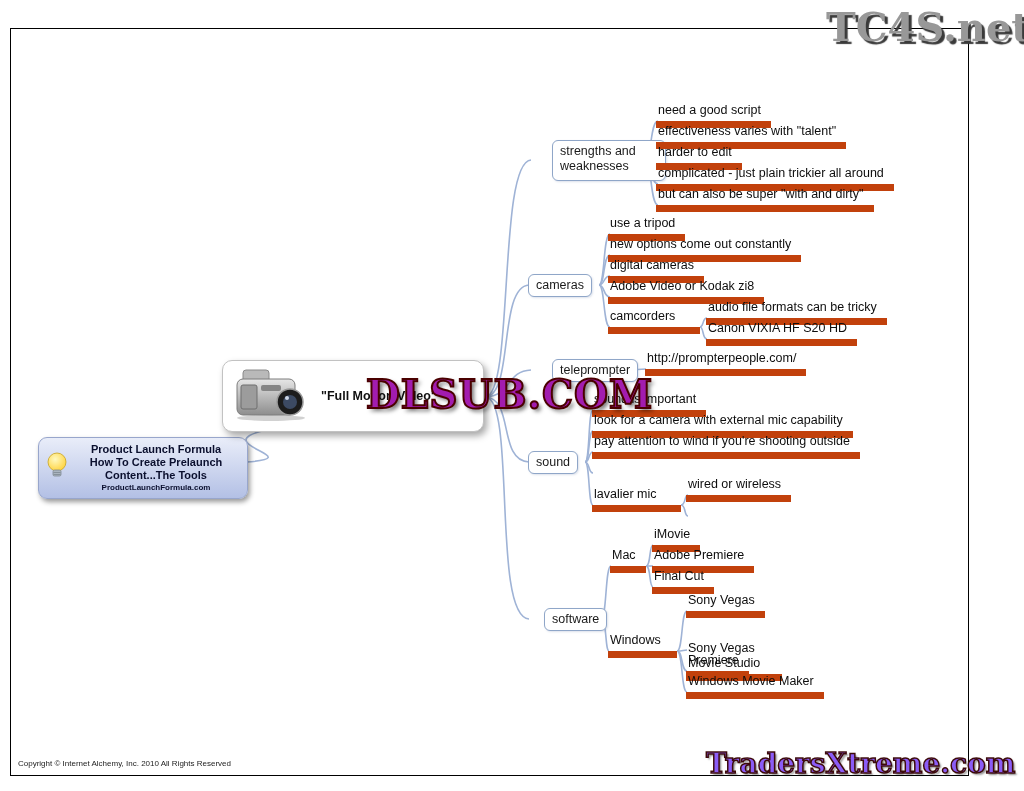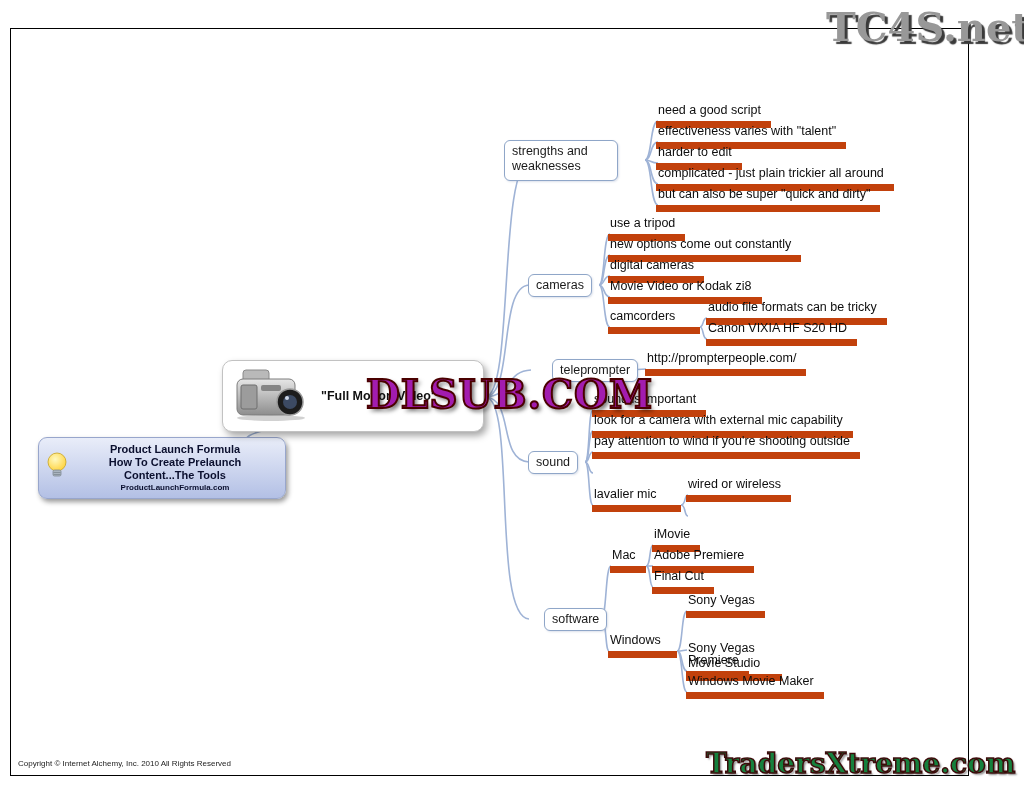--- a/index.html
+++ b/index.html
@@ -23,21 +23,21 @@
   
   .leaf{
     position:absolute;font-size:12.5px;line-height:15px;color:#0d0d0d;
     padding:2px 10px 3px 2px;border-bottom:7px solid #c2410c;
     white-space:nowrap;box-sizing:border-box;
   }
   .leaf.wrap{white-space:normal;}
 
   
   .root-node{
-    position:absolute;left:38px;top:437px;width:248px;height:62px;
+    position:absolute;left:38px;top:437px;width:210px;height:62px;
     background:linear-gradient(#e9edf9,#b3c0e5);
     border:1px solid #98a6cc;border-radius:9px;
     box-shadow:2px 3px 5px rgba(0,0,0,.40);
     display:flex;align-items:center;box-sizing:border-box;padding:4px 6px;
   }
   .root-text{flex:1;text-align:center;color:#0a0f2e;}
   .root-text .t{font-size:11px;font-weight:bold;line-height:13px;}
   .root-text .s{font-size:8px;font-weight:bold;line-height:10px;margin-top:1px;}
 
   
@@ -57,21 +57,21 @@
   }
   .wm-dlsub{
     position:absolute;left:366px;top:371px;
     font-family:"DejaVu Serif", serif;font-weight:bold;font-size:39px;
     color:#a21caf;-webkit-text-stroke:2px #4a0000;
     text-shadow:3px 3px 4px rgba(0,0,0,.55);letter-spacing:1px;white-space:nowrap;
   }
   .wm-traders{
     position:absolute;left:706px;top:747px;
     font-family:"DejaVu Serif", serif;font-weight:bold;font-size:28px;
-    color:#15803d;-webkit-text-stroke:1.5px #3c0a0a;
+    color:#8b5cf6;-webkit-text-stroke:1.5px #3c0a0a;
     text-shadow:2px 2px 2px rgba(0,0,0,.45);white-space:nowrap;
   }
 
   .copyright{
     position:absolute;left:18px;top:759px;font-size:8px;color:#1c1c1c;white-space:nowrap;
   }
 </style>
 </head>
 <body>
 
@@ -168,36 +168,36 @@
         <rect x="10" y="20" width="16" height="24" rx="2" fill="#9c9c9c" stroke="#6f6f6f"></rect>
         <rect x="30" y="20" width="20" height="6" rx="2" fill="#858585"></rect>
         <circle cx="59" cy="37" r="13" fill="#1c1c1c" stroke="#9a9a9a" stroke-width="1.5"></circle>
         <circle cx="59" cy="37" r="7" fill="#3c4a63"></circle>
         <circle cx="56" cy="33" r="2" fill="#ccd6e6"></circle>
       </svg>
     </span>
     <span class="central-label">"Full Motion Video"</span>
   </div>
 
-  <div class="topic wrap" style="left:504px;top:140px;width:114px;height:41px;white-space:normal;">strengths and weaknesses</div>
+  <div class="topic wrap" style="left:552px;top:140px;width:114px;height:41px;white-space:normal;">strengths and weaknesses</div>
   <div class="topic" style="left:528px;top:274px;">cameras</div>
   <div class="topic" style="left:530px;top:359px;margin-left:22px;">teleprompter</div>
   <div class="topic" style="left:528px;top:451px;">sound</div>
   <div class="topic" style="left:544px;top:608px;">software</div>
 
   <div class="leaf" style="left:656px;top:101px">need a good script</div>
   <div class="leaf" style="left:656px;top:122px">effectiveness varies with "talent"</div>
   <div class="leaf" style="left:656px;top:143px">harder to edit</div>
   <div class="leaf" style="left:656px;top:164px">complicated - just plain trickier all around</div>
-  <div class="leaf" style="left:656px;top:185px">but can also be super "quick and dirty"</div>
+  <div class="leaf" style="left:656px;top:185px">but can also be super "with and dirty"</div>
 
   <div class="leaf" style="left:608px;top:214px">use a tripod</div>
   <div class="leaf" style="left:608px;top:235px">new options come out constantly</div>
   <div class="leaf" style="left:608px;top:256px">digital cameras</div>
-  <div class="leaf" style="left:608px;top:277px">Movie Video or Kodak zi8</div>
+  <div class="leaf" style="left:608px;top:277px">Adobe Video or Kodak zi8</div>
   <div class="leaf" style="left:608px;top:307px;min-width:92px;">camcorders</div>
   <div class="leaf" style="left:706px;top:298px">audio file formats can be tricky</div>
   <div class="leaf" style="left:706px;top:319px">Canon VIXIA HF S20 HD</div>
 
   <div class="leaf" style="left:645px;top:349px">http://prompterpeople.com/</div>
 
   <div class="leaf" style="left:592px;top:390px">sound is important</div>
   <div class="leaf" style="left:592px;top:411px">look for a camera with external mic capability</div>
   <div class="leaf" style="left:592px;top:432px">pay attention to wind if you're shooting outside</div>
   <div class="leaf" style="left:592px;top:485px;min-width:89px;">lavalier mic</div>

